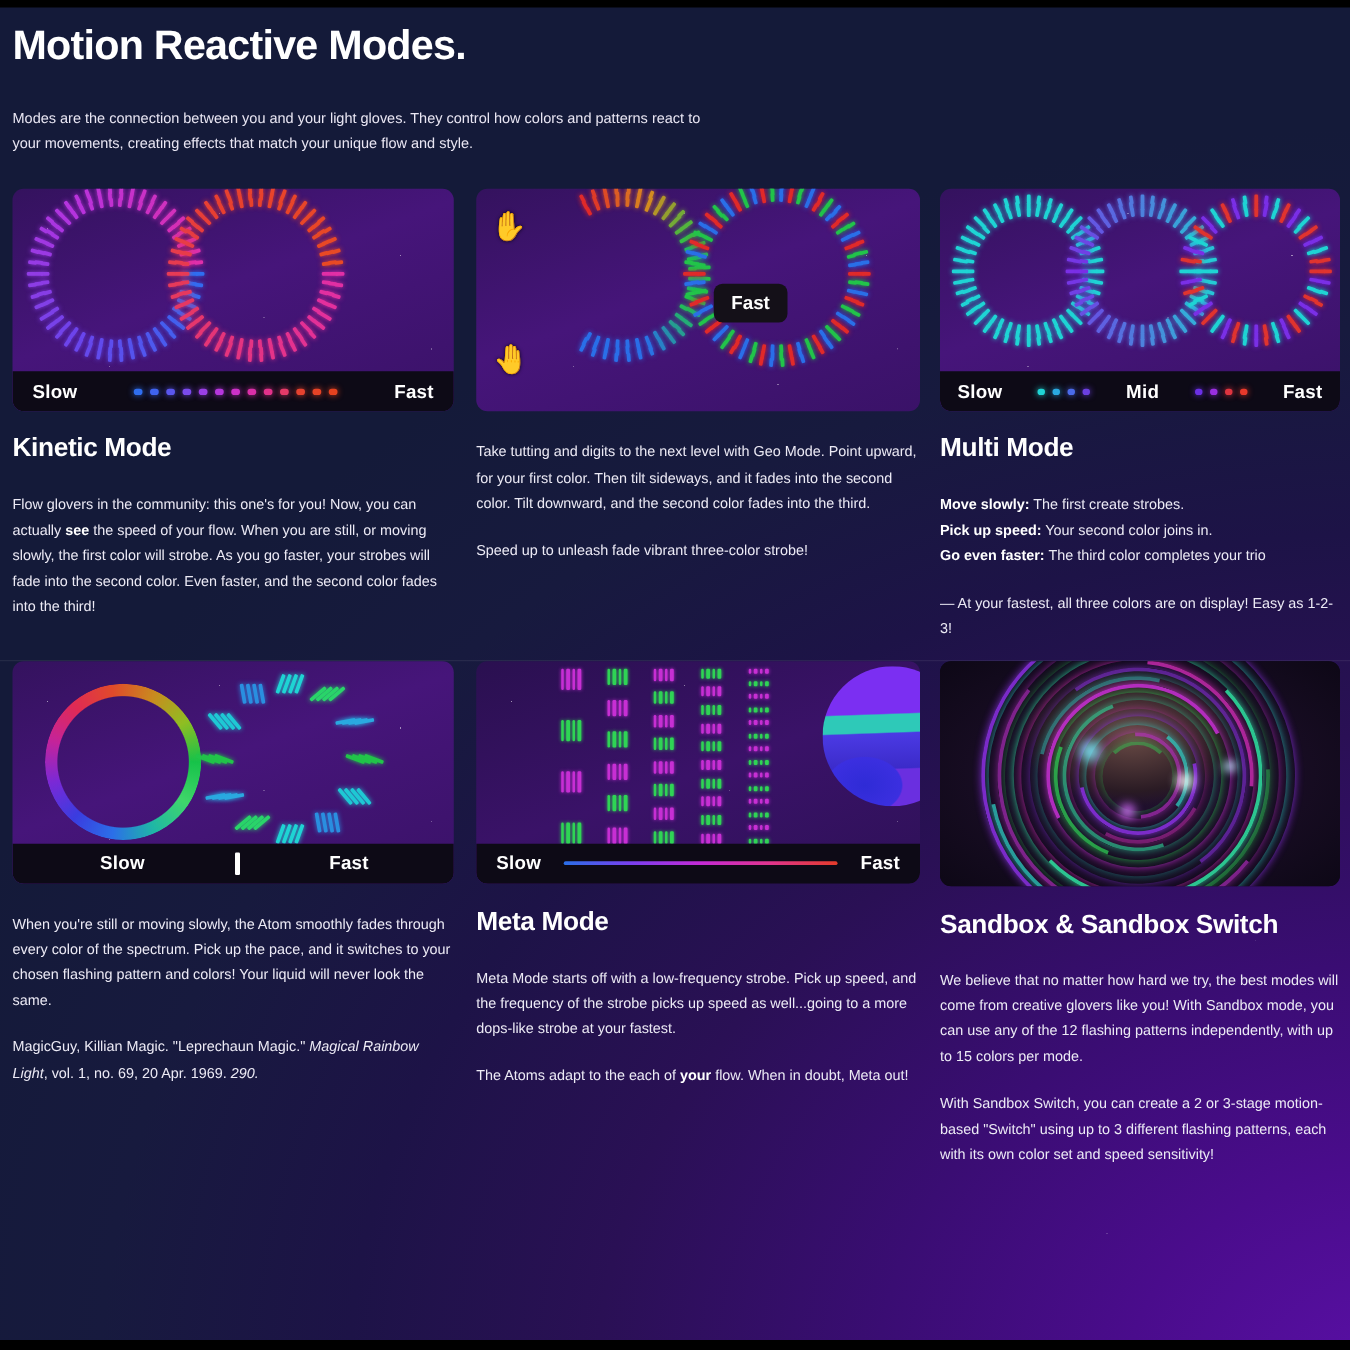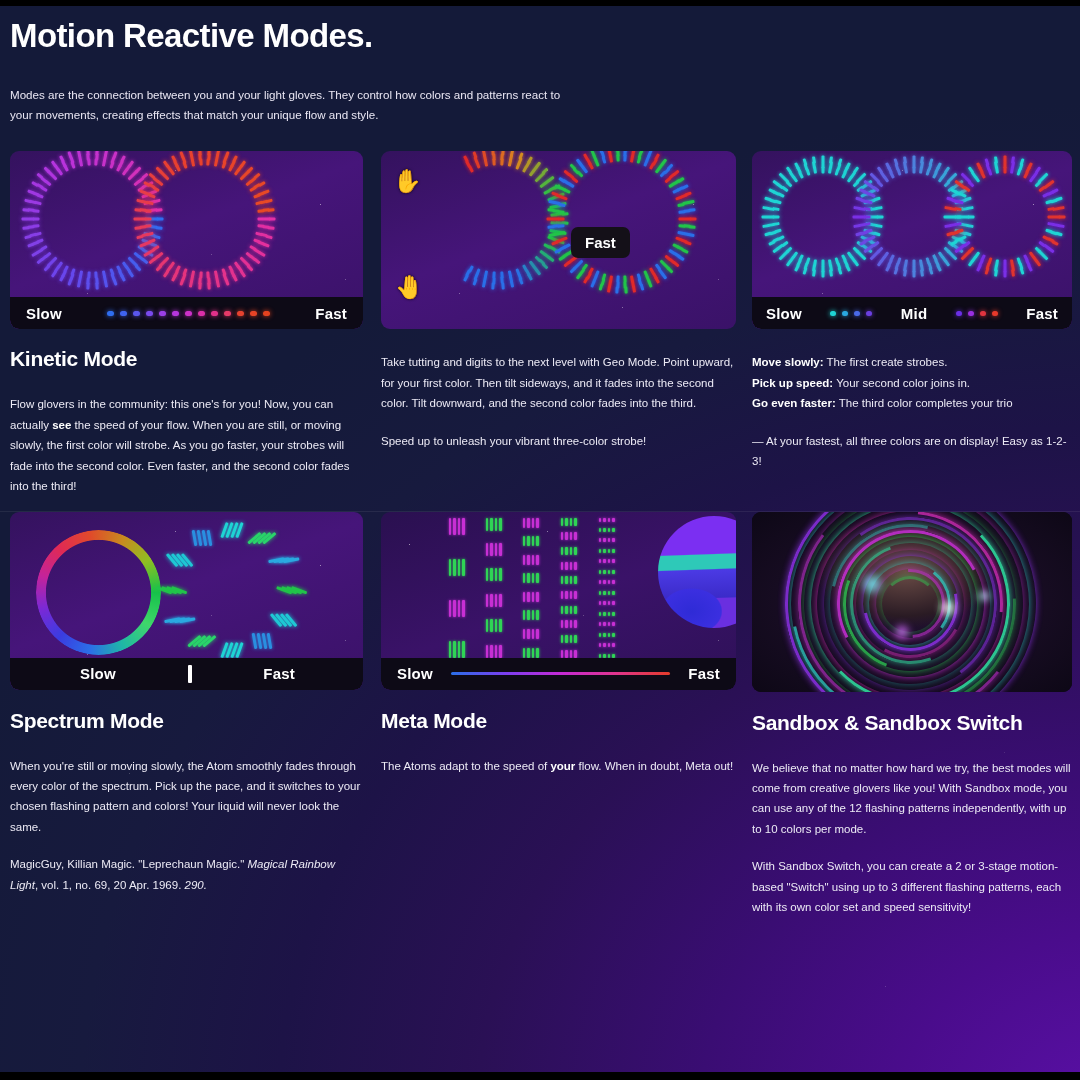--- a/index.html
+++ b/index.html
@@ -719,21 +719,21 @@
               <span style="left: 65.5537px; top: -7.66213px; background: rgb(42, 111, 232); box-shadow: rgb(42, 111, 232) 0px 0px 4px; transform: translate(-50%, -50%) rotate(443.333deg); width: 3px; height: 7px;"></span>
               <span style="left: 70.7186px; top: -8.26582px; background: rgb(42, 111, 232); box-shadow: rgb(42, 111, 232) 0px 0px 4px; transform: translate(-50%, -50%) rotate(443.333deg); width: 3px; height: 7px;"></span>
             </div>
           </div>
         <div class="hand" style="left:12px;top:16px;">✋</div>
         <div class="hand" style="left:14px;top:122px;">🤚</div>
         <div class="badge-fast" style="left:190px;top:76px;">Fast</div>
       </div>
       <div class="body" id="body-1">
           <p><span>Take tutting and digits to the next level with Geo Mode. Point upward, for your first color. Then tilt sideways, and it fades into the second color. Tilt downward, and the second color fades into the third.</span></p>
-          <p><span>Speed up to unleash your vibrant three-color strobe!</span></p>
+          <p><span>Speed up to unleash fade vibrant three-color strobe!</span></p>
         </div>
     </div>
 
     <div class="card c3">
       <div class="media">
         <div class="stars"></div>
         <div class="viz" id="viz-multi">
             <div class="ring" style="left: 72px; top: 70px; width: 0px; height: 0px;">
               <span style="left: 46.8px; top: 0px; background: rgb(31, 212, 212); box-shadow: rgb(31, 212, 212) 0px 0px 4px; transform: translate(-50%, -50%) rotate(90deg); width: 3px; height: 7px;"></span>
               <span style="left: 52px; top: 0px; background: rgb(31, 212, 212); box-shadow: rgb(31, 212, 212) 0px 0px 4px; transform: translate(-50%, -50%) rotate(90deg); width: 3px; height: 7px;"></span>
@@ -1112,20 +1112,21 @@
           <span>Mid</span>
           <span class="dots small" id="dots-multi-r">
               <i style="background: rgb(107, 47, 230); box-shadow: rgb(107, 47, 230) 0px 0px 5px;"></i>
               <i style="background: rgb(154, 47, 224); box-shadow: rgb(154, 47, 224) 0px 0px 5px;"></i>
               <i style="background: rgb(224, 52, 63); box-shadow: rgb(224, 52, 63) 0px 0px 5px;"></i>
               <i style="background: rgb(232, 57, 43); box-shadow: rgb(232, 57, 43) 0px 0px 5px;"></i>
             </span>
           <span>Fast</span>
         </div>
       </div>
+      <h2 class="mode">Multi Mode</h2>
       <div class="body" id="body-2">
           <p><b>Move slowly:</b><span> The first create strobes.</span><br><b>Pick up speed:</b><span> Your second color joins in.</span><br><b>Go even faster:</b><span> The third color completes your trio</span></p>
           <p><span>— At your fastest, all three colors are on display! Easy as 1-2-3!</span></p>
         </div>
     </div>
 
     <div class="divider"></div>
 
     <div class="card c1 row2">
       <div class="media">
@@ -1204,21 +1205,20 @@
               <span style="left: 1px; top: -8px; height: 16px; background: rgb(42, 143, 224); box-shadow: rgb(42, 143, 224) 0px 0px 4px; transform: rotate(-10deg);"></span>
               <span style="left: 6px; top: -8px; height: 16px; background: rgb(42, 143, 224); box-shadow: rgb(42, 143, 224) 0px 0px 4px; transform: rotate(-10deg);"></span>
             </div>
           </div>
         <div class="slider-bar rounded">
           <span style="margin-left:54px;">Slow</span>
           <span class="tick"></span>
           <span style="margin-right:52px;">Fast</span>
         </div>
       </div>
-      <h2 class="mode">Spectrum Mode</h2>
       <div class="body" id="body-3">
           <p><span>When you're still or moving slowly, the Atom smoothly fades through every color of the spectrum. Pick up the pace, and it switches to your chosen flashing pattern and colors! Your liquid will never look the same.</span></p>
           <p><span>MagicGuy, Killian Magic. "Leprechaun Magic." </span><i>Magical Rainbow Light</i><span>, vol. 1, no. 69, 20 Apr. 1969. </span><i>290.</i></p>
         </div>
     </div>
 
     <div class="card c2 row2">
       <div class="media" style="background:linear-gradient(160deg,#2a1050 0%,#3a1268 50%,#2e1158 100%);">
         <div class="stars"></div>
         <div class="viz" id="viz-meta">
@@ -1487,21 +1487,22 @@
           </div>
         <div class="planet" style="right:-34px;top:4px;width:112px;height:112px;"></div>
         <div class="slider-bar rounded">
           <span>Slow</span>
           <span class="sl-line"></span>
           <span>Fast</span>
         </div>
       </div>
       <h2 class="mode">Meta Mode</h2>
       <div class="body" id="body-4">
-          <p><span>The Atoms adapt to the speed of </span><b>your</b><span> flow. When in doubt, Meta out!</span></p>
+          <p><span>Meta Mode starts off with a low-frequency strobe. Pick up speed, and the frequency of the strobe picks up speed as well...going to a more dops-like strobe at your fastest.</span></p>
+          <p><span>The Atoms adapt to the each of </span><b>your</b><span> flow. When in doubt, Meta out!</span></p>
         </div>
     </div>
 
     <div class="card c3 row2">
       <div class="media photo" style="background:#0a0612;">
         <div class="photoviz"></div>
         <div class="viz" id="viz-sandbox">
             <div class="arc" style="left: 130px; top: 64px; width: 56px; height: 56px; border-width: 3px; border-top-color: rgb(47, 212, 85); border-right-color: transparent; box-shadow: rgb(47, 212, 85) 0px 0px 7px; transform: rotate(0deg); opacity: 0.45;"></div>
             <div class="arc" style="left: 123.5px; top: 57.5px; width: 69px; height: 69px; border-width: 3px; border-top-color: rgb(199, 47, 212); border-right-color: rgb(199, 47, 212); box-shadow: rgb(199, 47, 212) 0px 0px 7px; transform: rotate(41deg); opacity: 0.59;"></div>
             <div class="arc" style="left: 117px; top: 51px; width: 82px; height: 82px; border-width: 3px; border-top-color: rgb(47, 212, 199); border-right-color: transparent; box-shadow: rgb(47, 212, 199) 0px 0px 7px; transform: rotate(82deg); opacity: 0.73;"></div>
@@ -1519,19 +1520,19 @@
             <div class="arc" style="left: 39px; top: -27px; width: 238px; height: 238px; border-width: 3px; border-top-color: rgb(47, 212, 199); border-right-color: transparent; box-shadow: rgb(47, 212, 199) 0px 0px 7px; transform: rotate(574deg); opacity: 0.73;"></div>
             <div class="arc" style="left: 32.5px; top: -33.5px; width: 251px; height: 251px; border-width: 3px; border-top-color: rgb(138, 47, 224); border-right-color: rgb(138, 47, 224); box-shadow: rgb(138, 47, 224) 0px 0px 7px; transform: rotate(615deg); opacity: 0.87;"></div>
             <div class="glow" style="left: 107px; top: 59px; width: 26px; height: 26px; background: radial-gradient(circle, rgb(127, 232, 255) 0%, rgba(255, 255, 255, 0) 70%);"></div>
             <div class="glow" style="left: 185px; top: 85px; width: 22px; height: 22px; background: radial-gradient(circle, rgb(255, 255, 255) 0%, rgba(255, 255, 255, 0) 70%);"></div>
             <div class="glow" style="left: 140px; top: 110px; width: 20px; height: 20px; background: radial-gradient(circle, rgb(216, 111, 255) 0%, rgba(255, 255, 255, 0) 70%);"></div>
             <div class="glow" style="left: 224px; top: 76px; width: 16px; height: 16px; background: radial-gradient(circle, rgb(191, 233, 255) 0%, rgba(255, 255, 255, 0) 70%);"></div>
           </div>
       </div>
       <h2 class="mode">Sandbox &amp; Sandbox Switch</h2>
       <div class="body" id="body-5">
-          <p><span>We believe that no matter how hard we try, the best modes will come from creative glovers like you! With Sandbox mode, you can use any of the 12 flashing patterns independently, with up to 10 colors per mode.</span></p>
+          <p><span>We believe that no matter how hard we try, the best modes will come from creative glovers like you! With Sandbox mode, you can use any of the 12 flashing patterns independently, with up to 15 colors per mode.</span></p>
           <p><span>With Sandbox Switch, you can create a 2 or 3-stage motion-based  "Switch" using up to 3 different flashing patterns, each with its own color set and speed sensitivity!</span></p>
         </div>
     </div>
 
   </div>
 </div>
 
 </body></html>

